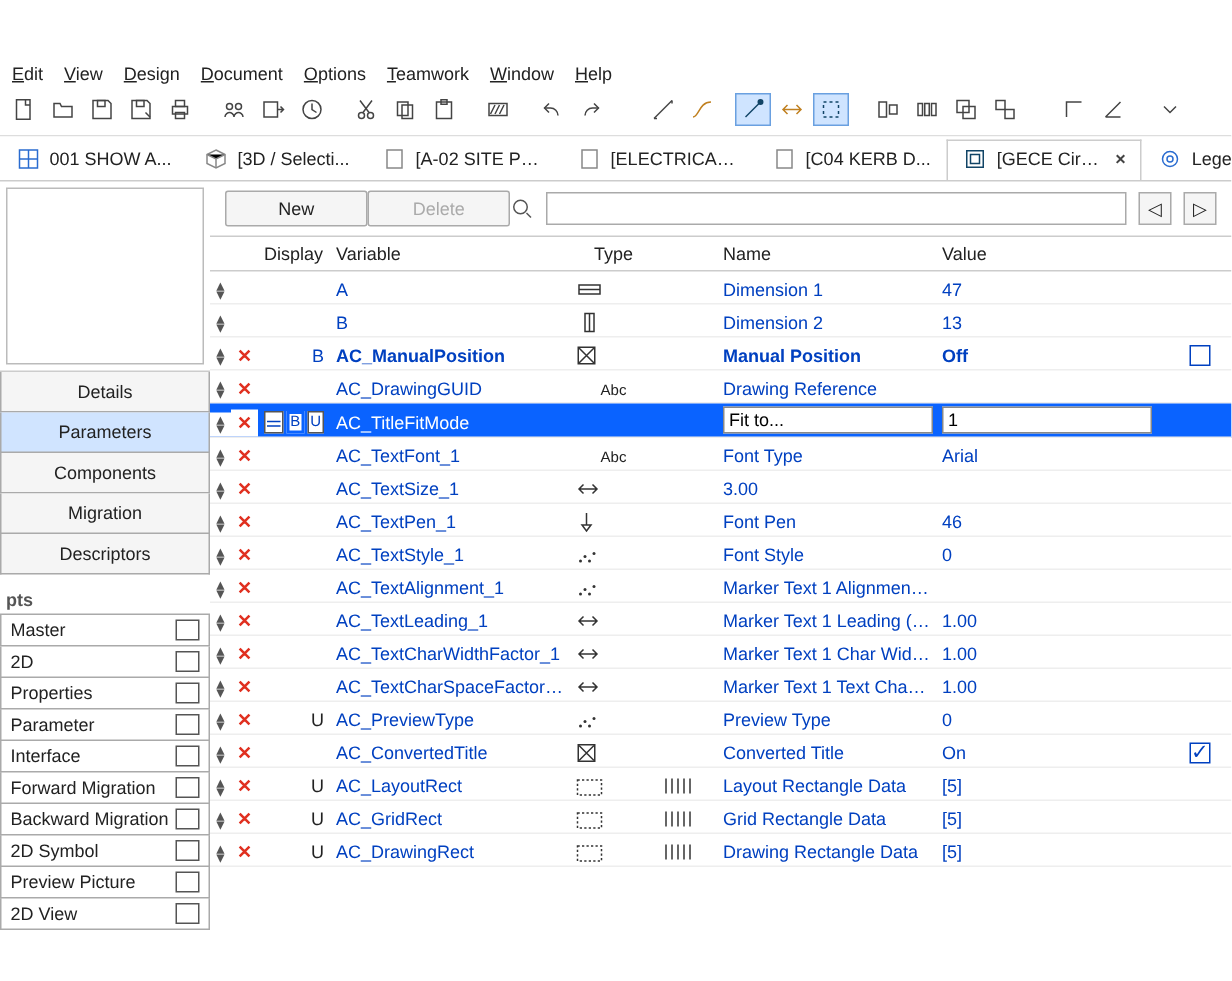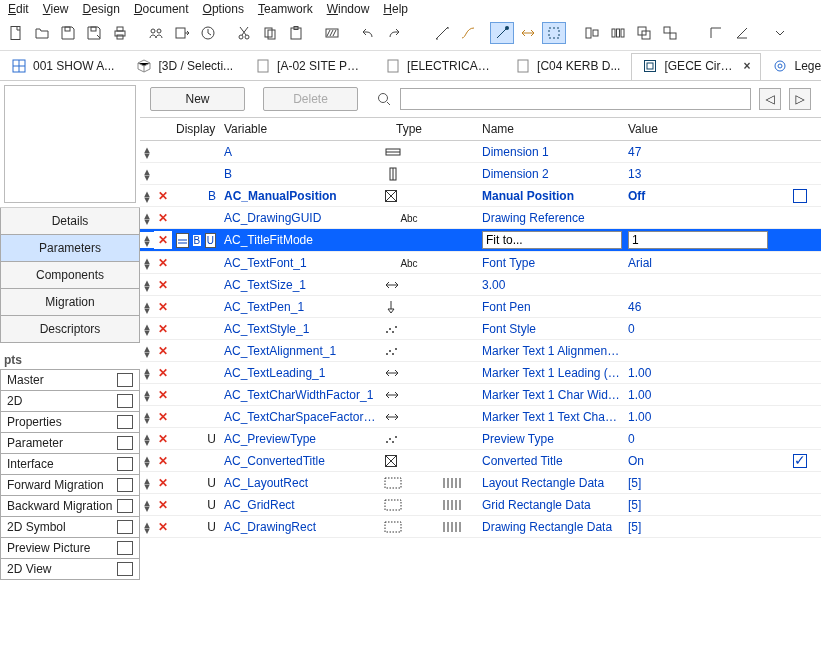--- a/index.html
+++ b/index.html
@@ -10,20 +10,21 @@
     color: #222;
     background: #fff;
     width: 821px;
     height: 654px;
     overflow: hidden;
   }
   .menubar {
     display: flex;
     gap: 14px;
     padding: 2px 8px 4px 8px;
+    margin-top: 40px;
   }
   .menubar span { cursor: default; }
   .menubar .ul { text-decoration: underline; }
   .toolbar {
     display: flex;
     align-items: center;
     gap: 2px;
     padding: 2px 4px 6px 4px;
     border-bottom: 1px solid #ddd;
   }
@@ -111,21 +112,20 @@
   }
   .right-col {
     flex: 1;
     display: flex;
     flex-direction: column;
     min-width: 0;
   }
   .grid-toolbar {
     display: flex;
     align-items: center;
-    gap: 18px;
     padding: 6px 10px;
   }
   .g-btn {
     width: 95px; height: 24px;
     border: 1px solid #aaa;
     background: #f5f5f5;
     text-align: center;
     line-height: 22px;
     cursor: default;
     border-radius: 2px;
@@ -136,21 +136,21 @@
   }
   .search input {
     flex:1; height:22px; border:1px solid #aaa; padding: 0 4px;
     font-family:inherit; font-size:12px;
   }
   .nav-btn {
     width:22px;height:22px;border:1px solid #aaa;background:#f5f5f5;
     display:flex;align-items:center;justify-content:center;
   }
   .grid-head, .grid-row {
-    display:flex; align-items:center;
+    display:flex; align-items:flex-end;
     font-size: 12px;
     border-bottom: 1px solid #eee;
     min-height: 22px;
     padding-right: 10px;
   }
   .grid-head {
     background:#fff; color:#222; font-weight:400;
     border-top:1px solid #ccc;border-bottom:1px solid #ccc;
   }
   .c-sort   { width: 14px; flex:0 0 14px; text-align:center;}

